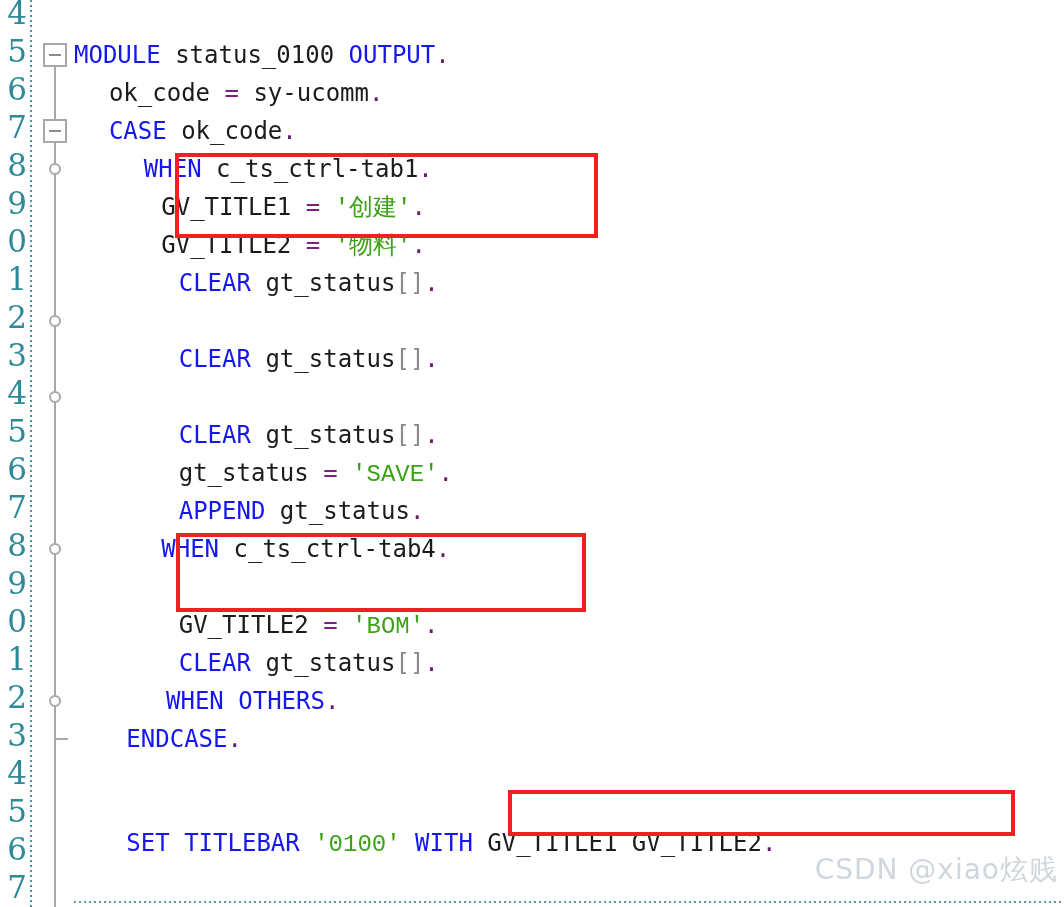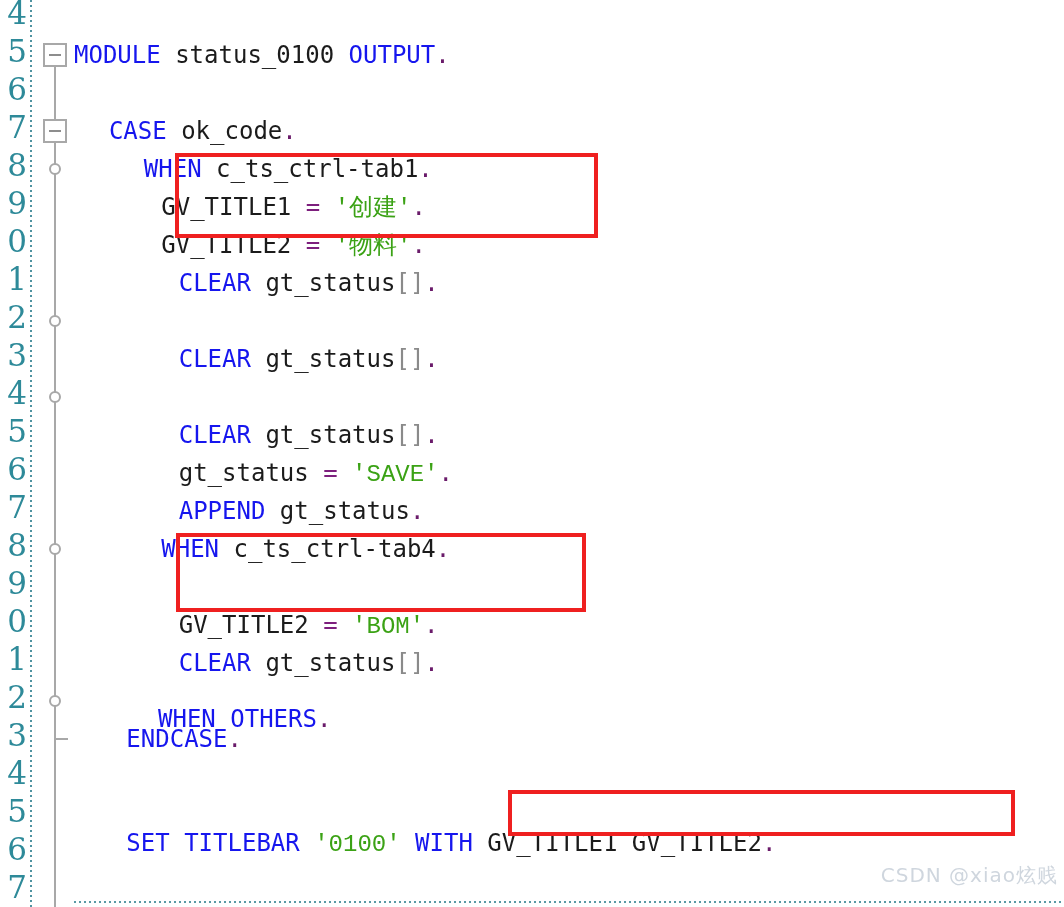--- a/index.html
+++ b/index.html
@@ -72,21 +72,21 @@
   #bottomrule{
     position:absolute;left:74px;bottom:4px;width:990px;height:2px;
     background-image:linear-gradient(to right,#2f7f8f 50%,rgba(255,255,255,0) 0%);
     background-size:5px 2px;background-repeat:repeat-x;
     opacity:.8;
   }
   
   #watermark{
     position:absolute;right:6px;bottom:18px;
     font-family:"DejaVu Sans","Liberation Sans",sans-serif;
-    font-size:20px;color:#cfd6de;letter-spacing:1px;white-space:nowrap;text-align:center;
+    font-size:28px;color:#cfd6de;letter-spacing:1px;white-space:nowrap;text-align:center;
   }
 </style>
 </head>
 <body>
 
 <div id="editor">
 
   <div id="gutter">
       <div class="ln" style="top: -6px;">4</div>
       <div class="ln" style="top: 32px;">5</div>
@@ -124,33 +124,34 @@
       <div class="fold-dot" style="top: 315px;"></div>
       <div class="fold-dot" style="top: 391px;"></div>
       <div class="fold-dot" style="top: 543px;"></div>
       <div class="fold-dot" style="top: 695px;"></div>
       <div class="fold-end" style="top: 738px;"></div>
     </div>
 
   <div id="code">
       <div class="row" style="top: -2px; left: 0px;"></div>
       <div class="row" style="top: 36px; left: 0px;"><span class="kw">MODULE</span><span class="id"> </span><span class="id">status_0100</span><span class="id"> </span><span class="kw">OUTPUT</span><span class="pun">.</span></div>
+      <div class="row" style="top: 74px; left: 34.9px;"><span class="id">ok_code</span><span class="id"> </span><span class="op">=</span><span class="id"> </span><span class="id">sy-ucomm</span><span class="pun">.</span></div>
       <div class="row" style="top: 112px; left: 34.9px;"><span class="kw">CASE</span><span class="id"> </span><span class="id">ok_code</span><span class="pun">.</span></div>
       <div class="row" style="top: 150px; left: 69.8px;"><span class="kw">WHEN</span><span class="id"> </span><span class="id">c_ts_ctrl-tab1</span><span class="pun">.</span></div>
       <div class="row" style="top: 188px; left: 87.25px;"><span class="id">GV_TITLE1</span><span class="id"> </span><span class="op">=</span><span class="id"> </span><span class="str">'创建'</span><span class="pun">.</span></div>
       <div class="row" style="top: 226px; left: 87.25px;"><span class="id">GV_TITLE2</span><span class="id"> </span><span class="op">=</span><span class="id"> </span><span class="str">'物料'</span><span class="pun">.</span></div>
       <div class="row" style="top: 264px; left: 104.7px;"><span class="kw">CLEAR</span><span class="id"> </span><span class="id">gt_status</span><span class="brk">[]</span><span class="pun">.</span></div>
       <div class="row" style="top: 340px; left: 104.7px;"><span class="kw">CLEAR</span><span class="id"> </span><span class="id">gt_status</span><span class="brk">[]</span><span class="pun">.</span></div>
       <div class="row" style="top: 416px; left: 104.7px;"><span class="kw">CLEAR</span><span class="id"> </span><span class="id">gt_status</span><span class="brk">[]</span><span class="pun">.</span></div>
       <div class="row" style="top: 454px; left: 104.7px;"><span class="id">gt_status</span><span class="id"> </span><span class="op">=</span><span class="id"> </span><span class="str">'SAVE'</span><span class="pun">.</span></div>
       <div class="row" style="top: 492px; left: 104.7px;"><span class="kw">APPEND</span><span class="id"> </span><span class="id">gt_status</span><span class="pun">.</span></div>
       <div class="row" style="top: 530px; left: 87.25px;"><span class="kw">WHEN</span><span class="id"> </span><span class="id">c_ts_ctrl-tab4</span><span class="pun">.</span></div>
       <div class="row" style="top: 606px; left: 104.7px;"><span class="id">GV_TITLE2</span><span class="id"> </span><span class="op">=</span><span class="id"> </span><span class="str">'BOM'</span><span class="pun">.</span></div>
       <div class="row" style="top: 644px; left: 104.7px;"><span class="kw">CLEAR</span><span class="id"> </span><span class="id">gt_status</span><span class="brk">[]</span><span class="pun">.</span></div>
-      <div class="row" style="top: 682px; left: 84px; margin-top: 18px;"><span class="kw">WHEN</span><span class="id"> </span><span class="kw">OTHERS</span><span class="pun">.</span></div>
+      <div class="row" style="top: 682px; left: 92px;"><span class="kw">WHEN</span><span class="id"> </span><span class="kw">OTHERS</span><span class="pun">.</span></div>
       <div class="row" style="top: 720px; left: 52.35px;"><span class="kw">ENDCASE</span><span class="pun">.</span></div>
       <div class="row" style="top: 758px; left: 0px;"></div>
       <div class="row" style="top: 824px; left: 52.35px;"><span class="kw">SET</span><span class="id"> </span><span class="kw">TITLEBAR</span><span class="id"> </span><span class="str">'0100'</span><span class="id"> </span><span class="kw">WITH</span><span class="id"> </span><span class="id">GV_TITLE1</span><span class="id"> </span><span class="id">GV_TITLE2</span><span class="pun">.</span></div>
       <div class="row" style="top: 872px; left: 0px;"></div>
     </div>
 
   <div id="bottomrule"></div>
 
   <div id="watermark">CSDN @xiao炫贱</div>
 

